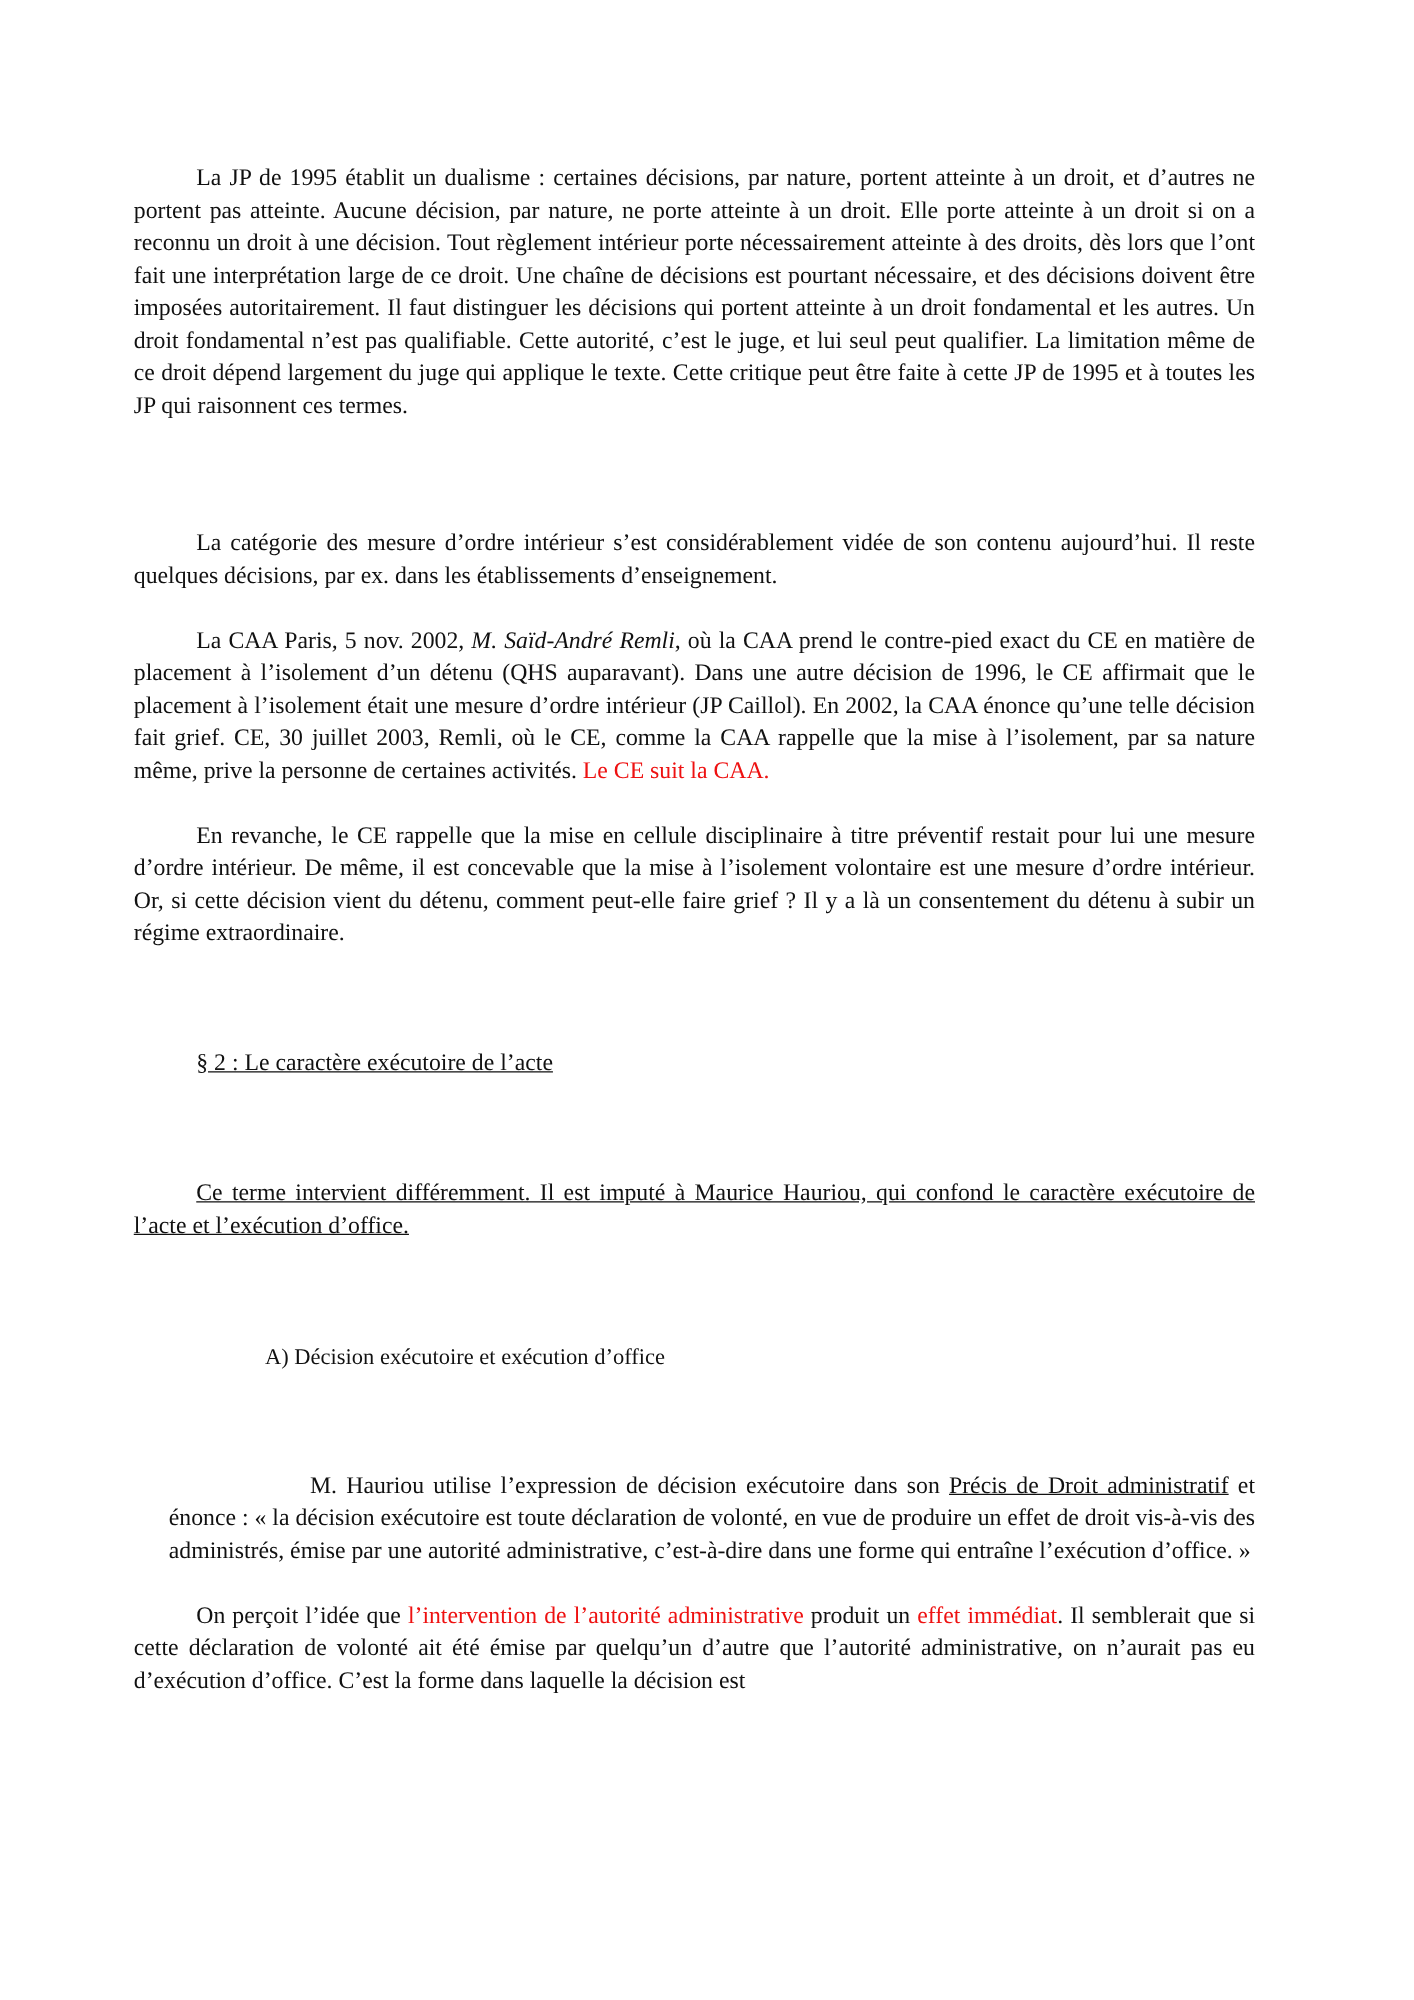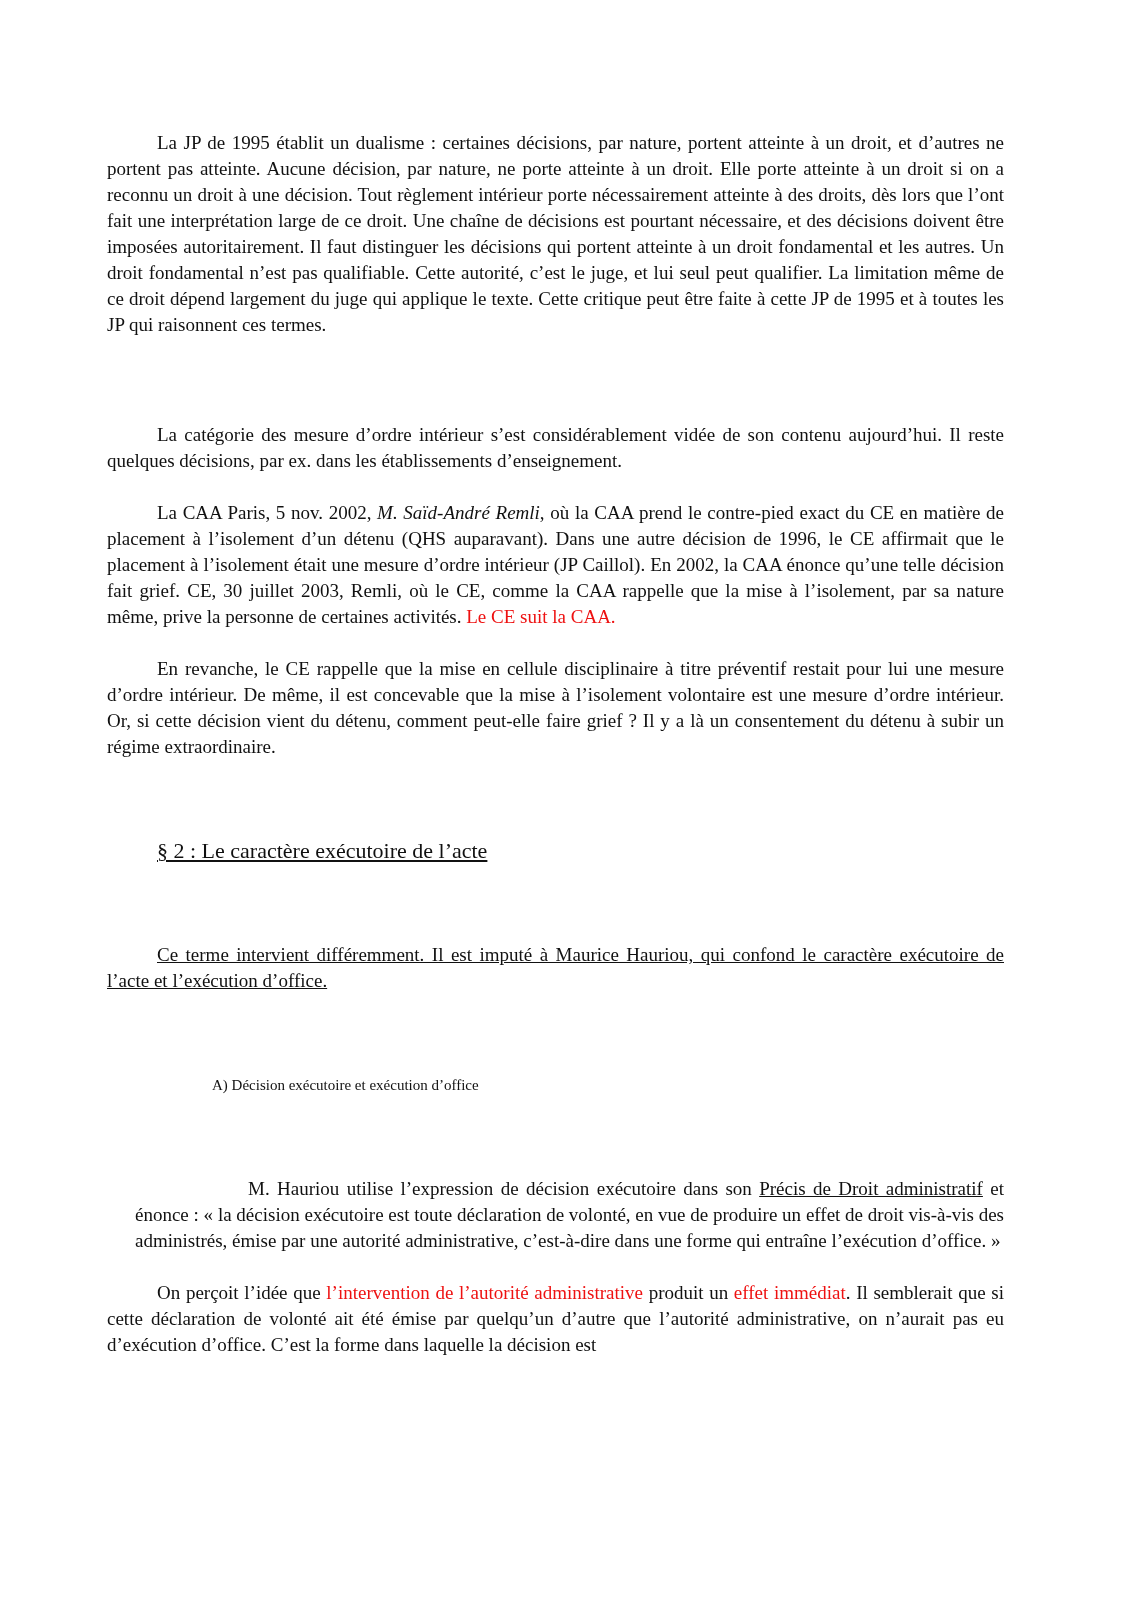--- a/index.html
+++ b/index.html
@@ -5,22 +5,22 @@
     html, body { margin: 0; padding: 0; background: #ffffff; }
     body { width: 1131px; height: 1600px; position: relative; overflow: hidden;
       font-family: "Liberation Serif", "DejaVu Serif", serif; color: #111111; }
     .page { position: absolute; left: 107px; top: 130px; width: 897px; }
     p { margin: 0; font-size: 19px; line-height: 26px; text-align: justify; }
     .indent { text-indent: 50px; }
     .indent2 { text-indent: 113px; margin-left: 28px; }
     .red { color: #ee1111; font-family: Liberation Serif, serif; }
     .ul { text-decoration: underline; }
     .it { font-style: italic; }
-    .heading-s { margin-left: 50px; font-size: 22px; line-height: 26px; }
-    .heading-a { margin-left: 105px; font-size: 15px; line-height: 26px; }
+    .heading-s { margin-left: 50px; font-size: 19px; line-height: 26px; }
+    .heading-a { margin-left: 105px; font-size: 18px; line-height: 26px; }
   </style>
 </head>
 <body>
 
 <div class="page">
 
   <p class="indent" style="margin-top:0;">La JP de 1995 établit un dualisme : certaines décisions, par nature, portent atteinte à un droit, et d’autres ne portent pas atteinte. Aucune décision, par nature, ne porte atteinte à un droit. Elle porte atteinte à un droit si on a reconnu un droit à une décision. Tout règlement intérieur porte nécessairement atteinte à des droits, dès lors que l’ont fait une interprétation large de ce droit. Une chaîne de décisions est pourtant nécessaire, et des décisions doivent être imposées autoritairement. Il faut distinguer les décisions qui portent atteinte à un droit fondamental et les autres. Un droit fondamental n’est pas qualifiable. Cette autorité, c’est le juge, et lui seul peut qualifier. La limitation même de ce droit dépend largement du juge qui applique le texte. Cette critique peut être faite à cette JP de 1995 et à toutes les JP qui raisonnent ces termes.</p>
 
   <p class="indent" style="margin-top:84px;">La catégorie des mesure d’ordre intérieur s’est considérablement vidée de son contenu aujourd’hui. Il reste quelques décisions, par ex. dans les établissements d’enseignement.</p>
 

